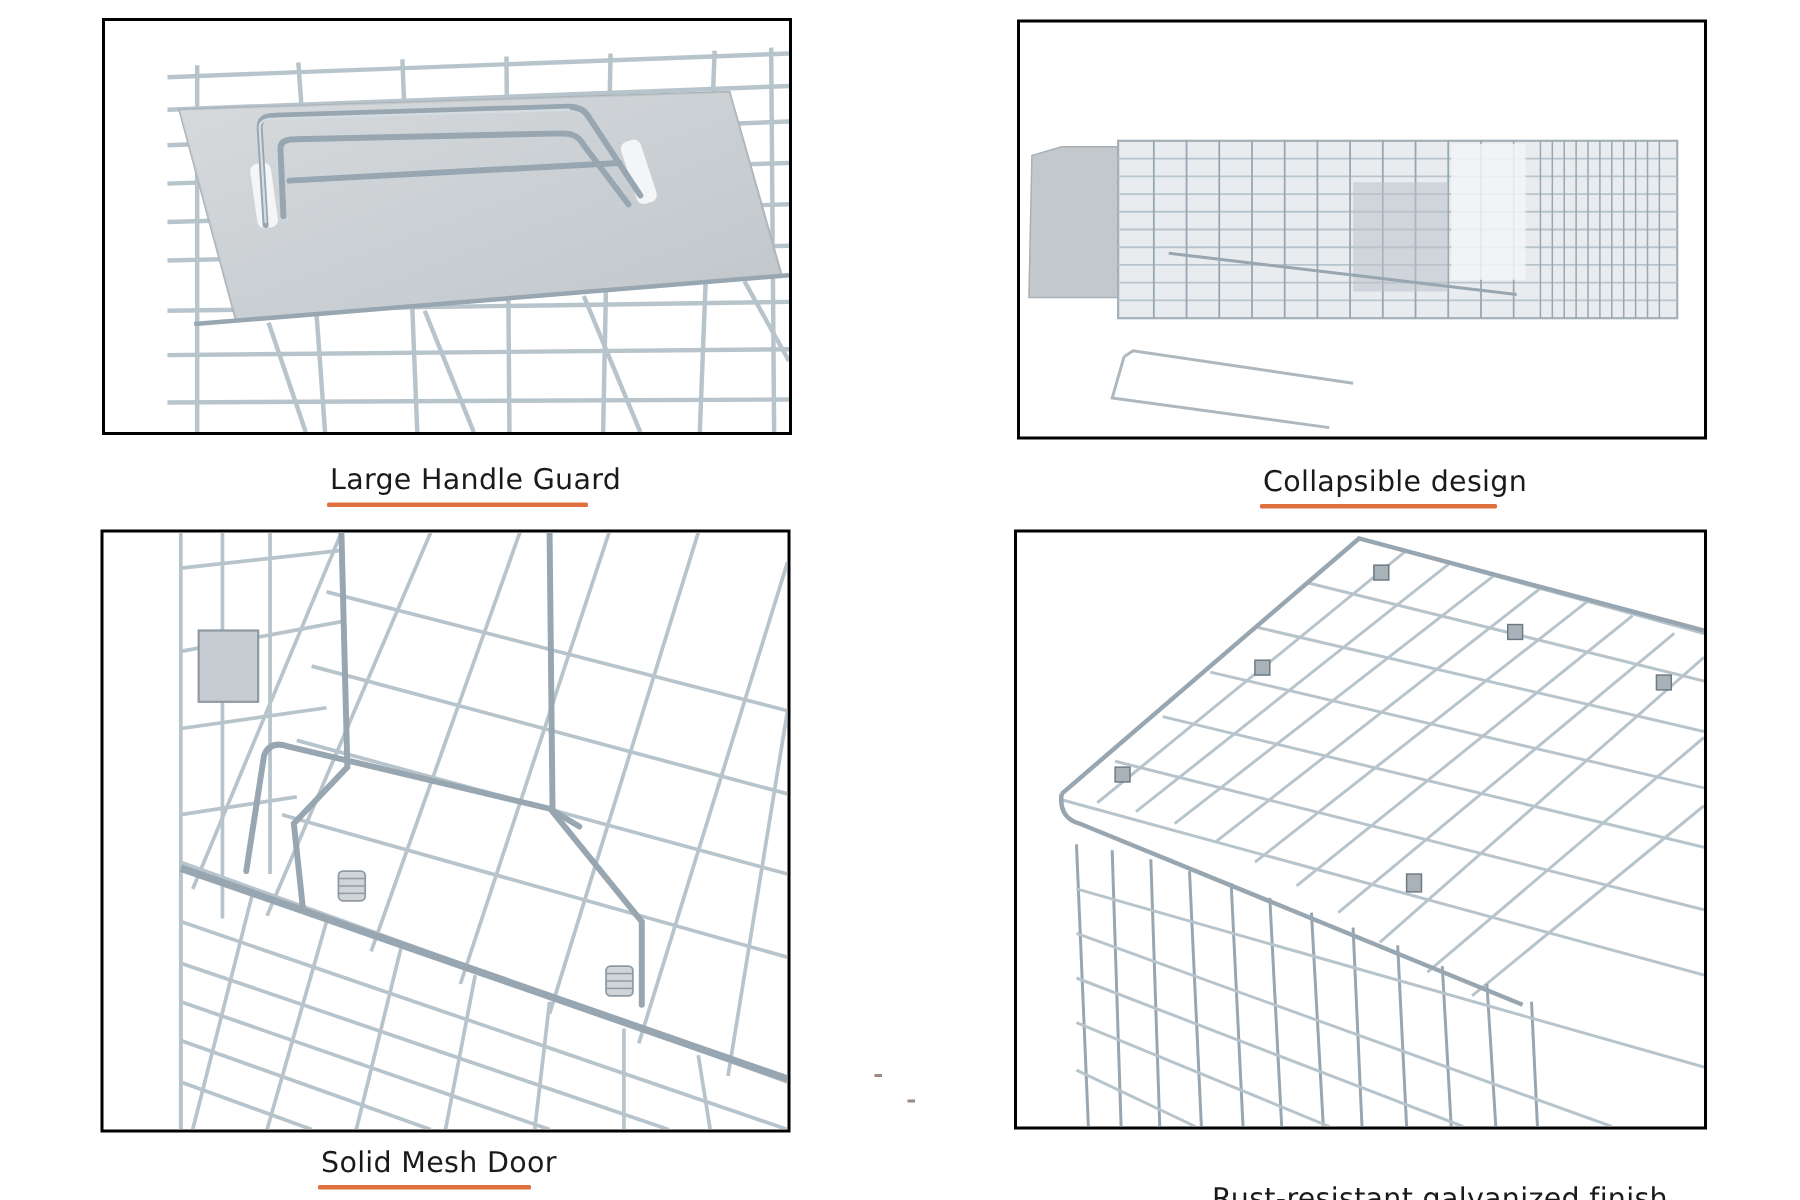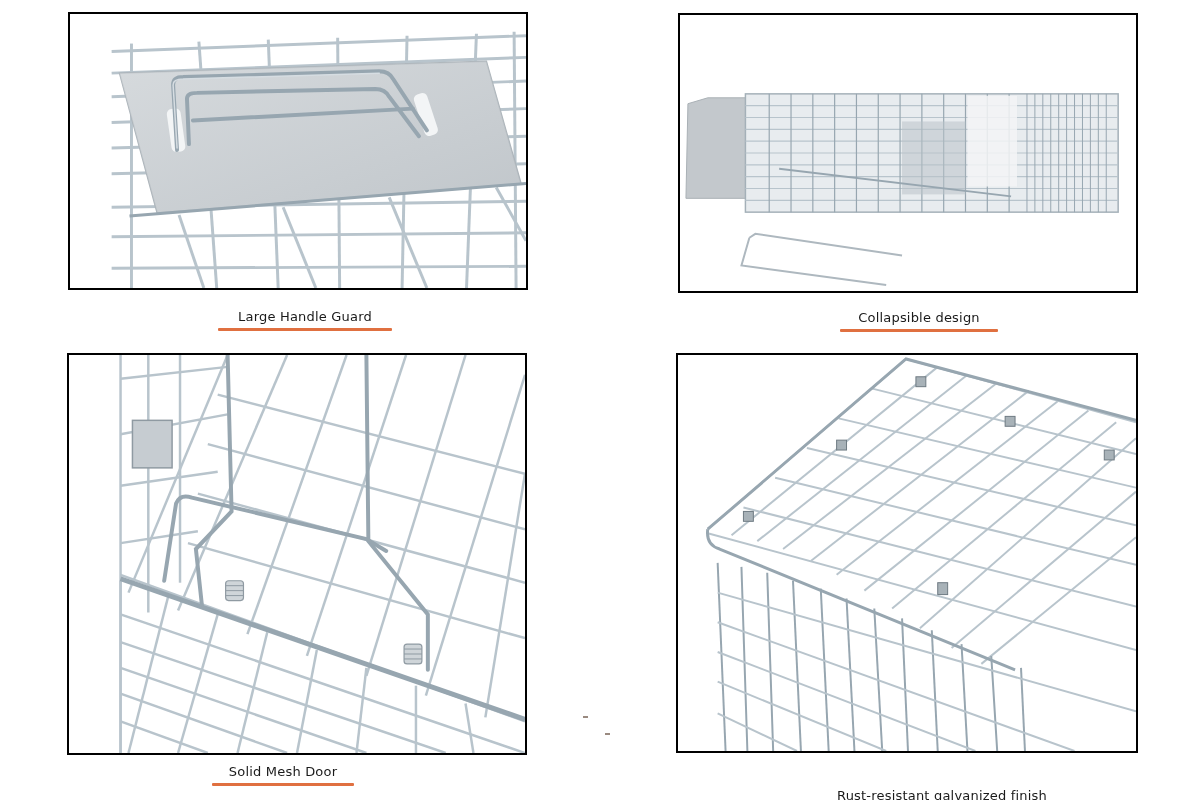--- a/index.html
+++ b/index.html
@@ -18,21 +18,21 @@
       position: absolute;
       box-sizing: border-box;
       border: 2px solid #000;
       background: #ffffff;
       overflow: hidden;
     }
     .panel svg { display: block; width: 100%; height: 100%; }
     .caption {
       position: absolute;
       text-align: center;
-      font-size: 13px;
+      font-size: 19px;
       color: #1a1a1a;
       letter-spacing: 0.2px;
       white-space: nowrap;
     }
     .caption .text { display: inline-block; padding: 0 2px; }
     .caption .underline {
       display: block;
       height: 3px;
       margin-top: 4px;
       border-radius: 1px;

